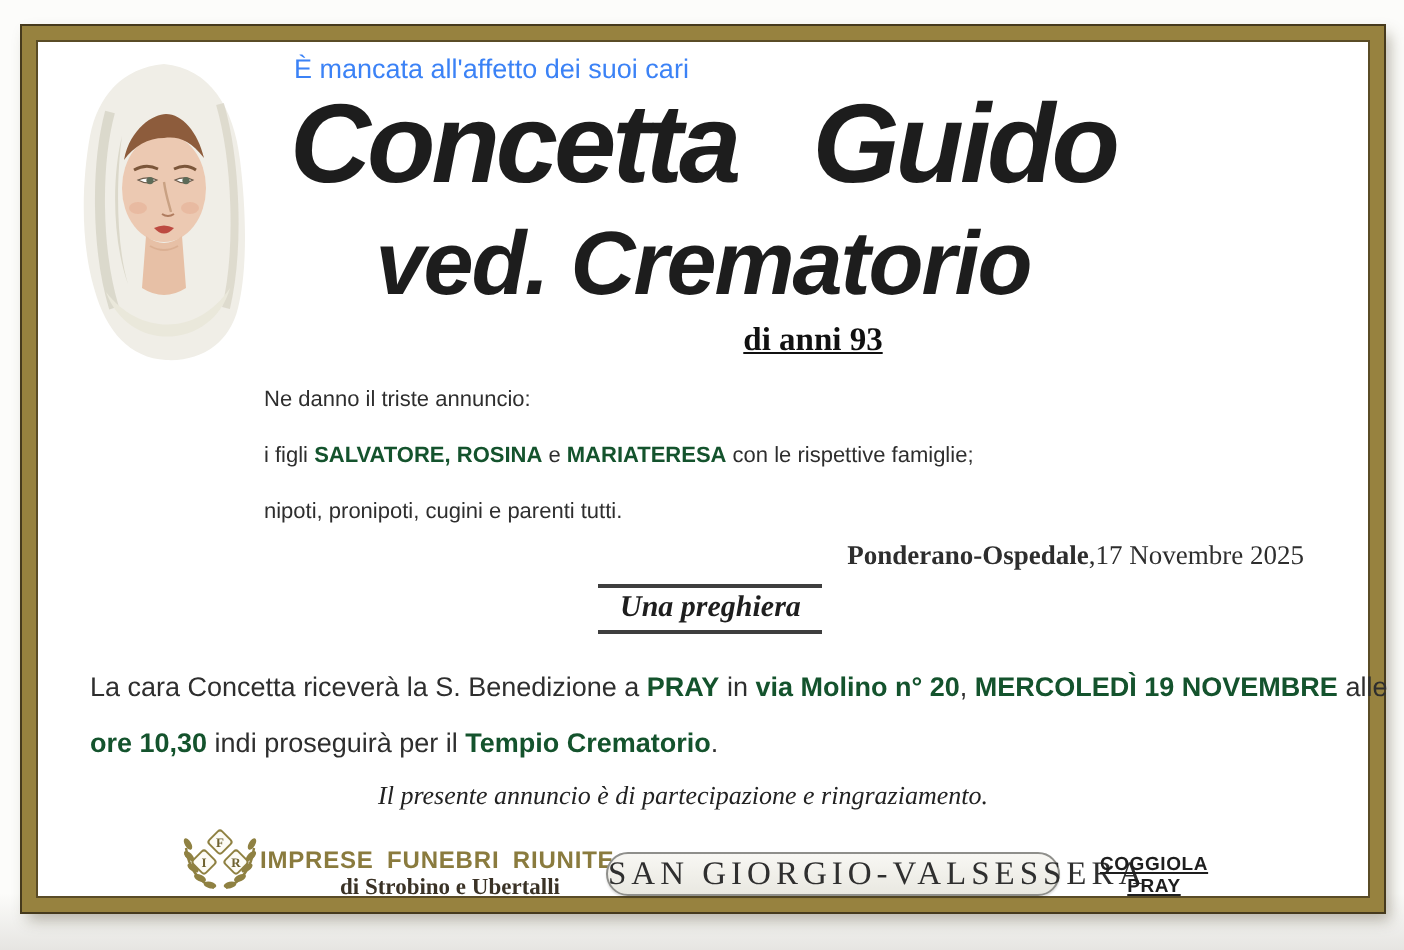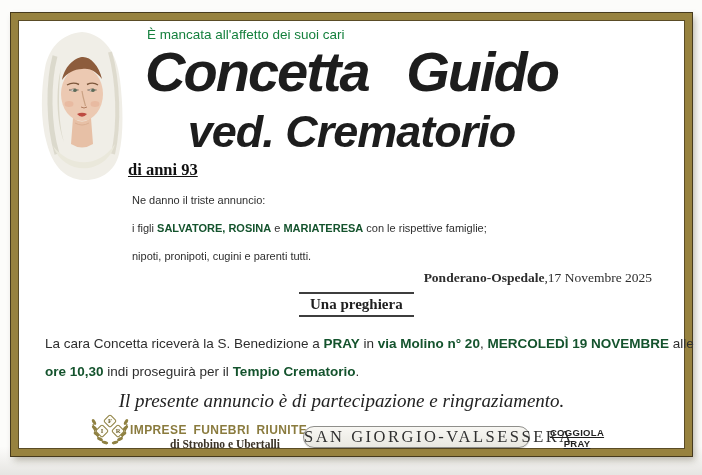--- a/index.html
+++ b/index.html
@@ -12,44 +12,44 @@
     position:absolute;left:11px;top:13px;right:10px;bottom:19px;
     border:7px solid #97823f;outline:1px solid #463a1d;background:#fff;
     box-shadow:3px 4px 7px rgba(80,70,45,.38), inset 0 0 0 1px #5a4c26;
   }
   .content{position:absolute;inset:0;}
 
   
   .portrait{position:absolute;left:7px;top:8px;width:114px;height:158px;}
 
   
-  .intro{position:absolute;left:129px;top:7px;font-size:13.5px;color:#15803d;}
+  .intro{position:absolute;left:129px;top:7px;font-size:13.5px;color:#3b82f6;}
   .titleblock{position:absolute;left:110px;right:6px;text-align:center;color:#1d1d1d;}
   .name{top:24px;font-size:56px;font-weight:bold;font-style:italic;
         letter-spacing:-2px;word-spacing:24px;line-height:1;position:absolute;left:0;right:0;}
   .widow{top:89px;font-size:45px;font-weight:bold;font-style:italic;
          letter-spacing:-1px;line-height:1;position:absolute;left:0;right:0;}
   .age{top:140px;font-family:"Liberation Serif",serif;font-size:16.5px;font-weight:bold;
-       text-decoration:underline;position:absolute;left:0;right:0;color:#111;}
+       text-decoration:underline;position:absolute;left:0;right:0;text-align:center;color:#111;}
 
   
   .bline{position:absolute;left:114px;font-size:11px;white-space:nowrap;color:#2e2e2e;}
   .bline b, .cline b{font-weight:bold;color:#14532d;}
   .bline span, .cline span{white-space:pre;}
   .dateline{position:absolute;right:33px;top:250px;font-size:13.5px;white-space:nowrap;color:#2e2e2e;font-family:Liberation Serif, serif;}
   .prayer{
     position:absolute;left:281px;top:272px;padding:2px 11px;
     border-top:2px solid #3e3e3e;border-bottom:2px solid #3e3e3e;
-    font-family:"Liberation Serif",serif;font-weight:bold;
+    font-family:"Liberation Serif",serif;font-style:italic;font-weight:bold;
     font-size:15px;color:#1e1e1e;
   }
   .cline{position:absolute;left:27px;font-size:13.5px;white-space:nowrap;color:#2e2e2e;text-align:center;}
   .closing{
     position:absolute;left:0;right:20px;top:370px;text-align:center;
-    font-family:"Liberation Serif",serif;font-style:italic;font-size:19px;color:#222;
+    font-family:"Liberation Serif",serif;font-style:italic;font-size:13px;color:#222;
   }
 
   
   .logo{position:absolute;left:70px;top:392px;width:44px;height:34px;}
   .company{position:absolute;left:112px;top:403px;width:190px;text-align:center;}
   .company .main{font-size:12px;font-weight:bold;color:#8a7b3e;letter-spacing:.4px;word-spacing:3px;white-space:nowrap;}
   .company .sub{font-family:Liberation Serif, serif;font-size:11.5px;font-weight:bold;color:#3a3226;margin-top:1px;}
   .banner{
     position:absolute;left:285px;top:406px;width:225px;height:20px;line-height:20px;
     text-align:center;border:1.5px solid #8f8f8b;border-radius:12px;

